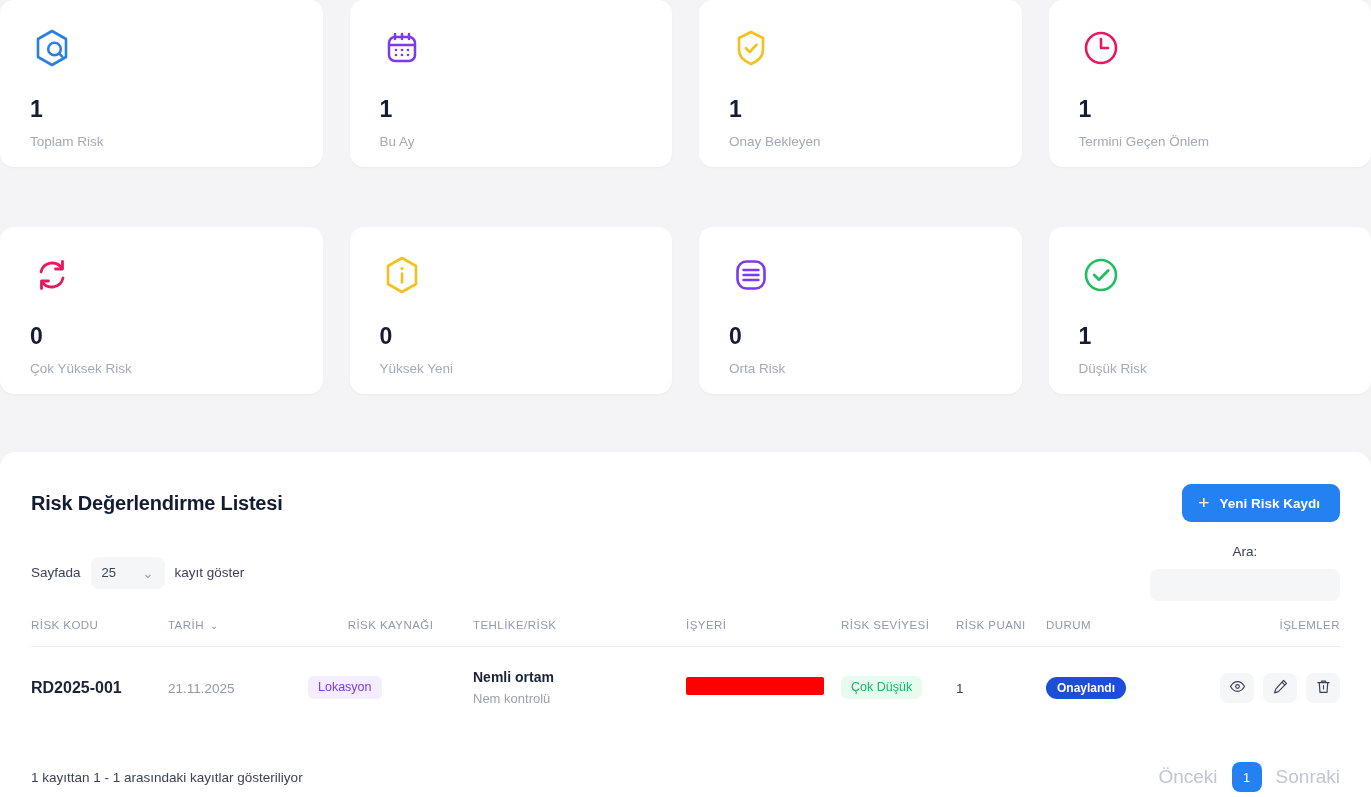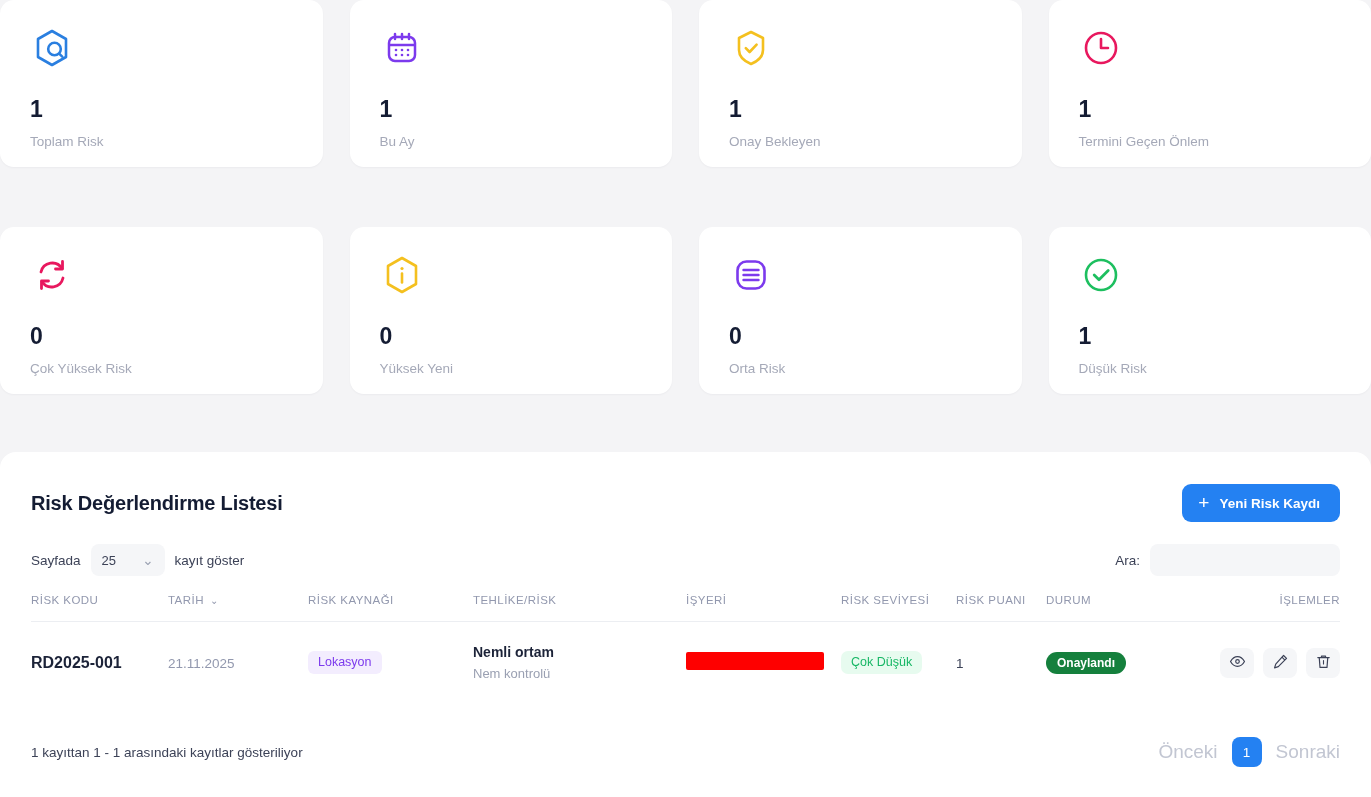--- a/index.html
+++ b/index.html
@@ -101,21 +101,21 @@
     height: 32px;
     width: 74px;
     display: flex;
     align-items: center;
     justify-content: space-between;
     padding: 0 11px;
     cursor: pointer;
   }
   .select-value { font-size: 13px; color: #3c4257; }
   .chev { color: #9aa0b2; }
-  .search-ctl { display: flex; align-items: center; gap: 10px; }
+  .search-ctl { display: flex; align-items: center; gap: 10px; flex-direction: column; }
   .search-label { font-size: 13.5px; color: #3c4257; }
   .search-input {
     background: #f5f6f8;
     border: none;
     border-radius: 8px;
     height: 32px;
     width: 190px;
     padding: 0 11px;
     font-size: 13px;
     font-family: "Liberation Sans", sans-serif;
@@ -130,21 +130,21 @@
     font-weight: normal;
     color: #9298ae;
     letter-spacing: 0.45px;
     text-align: left;
     padding: 0 0 15px 0;
     border-bottom: 1px solid #eceef2;
     white-space: nowrap;
   }
   th.c-kod   { width: 137px; }
   th.c-tarih { width: 140px; }
-  th.c-kaynak{ width: 165px; }
+  th.c-kaynak{ width: 165px; text-align: center; }
   th.c-tehlike{ width: 213px; }
   th.c-isyeri{ width: 155px; }
   th.c-seviye{ width: 115px; }
   th.c-puan  { width: 90px;  }
   th.c-durum { width: 112px; }
   th.c-islem { width: auto; text-align: right; }
   .th-sort { display: inline-flex; align-items: center; gap: 6px; }
   .sort-chev { font-size: 10px; color: #9298ae; }
 
   tbody td { padding: 22px 0 20px 0; vertical-align: middle; }
@@ -167,21 +167,21 @@
     background: #e7fbef;
     color: #17b765;
     font-size: 12.5px;
     border-radius: 7px;
     padding: 5px 10px;
     line-height: 1;
   }
   .cell-puan { font-size: 13.5px; color: #3c4257; }
   .badge-status {
     display: inline-block;
-    background: #15803d;
+    background: #1d4ed8;
     color: #ffffff;
     font-size: 12px;
     font-weight: bold;
     border-radius: 11px;
     padding: 5px 11px;
     line-height: 1;
   }
   .actions { display: flex; gap: 9px; justify-content: flex-end; }
   .act-btn {
     width: 34px; height: 30px;

